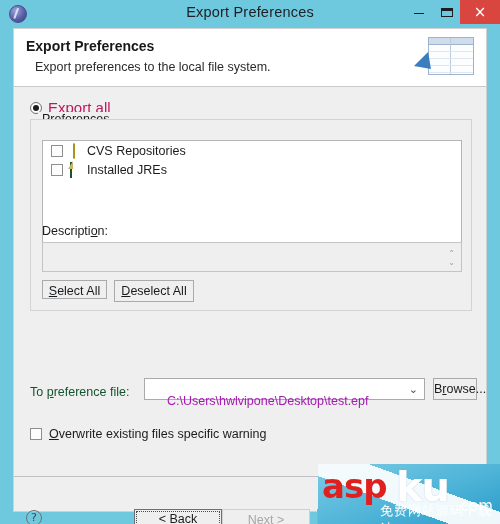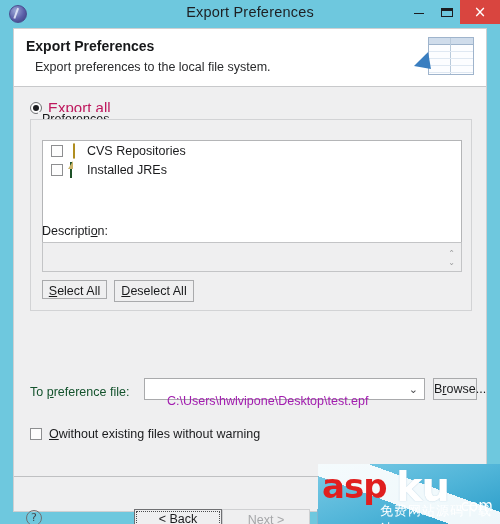--- a/index.html
+++ b/index.html
@@ -542,21 +542,21 @@
 
     <div id="file-row-label"><span>To </span><span class="u">p</span><span>reference file:</span></div>
     <div id="file-combo">
       <span id="file-value">C:\Users\hwlvipone\Desktop\test.epf</span>
       <span id="file-arrow">⌄</span>
     </div>
     <div class="btn" id="btn-browse"><span>B</span><span class="u">r</span><span>owse...</span></div>
 
     <div id="overwrite-row">
       <span class="cbx"></span>
-      <span><span class="u">O</span><span>without existing files without warning</span></span>
+      <span><span class="u">O</span><span>verwrite existing files specific warning</span></span>
     </div>
 
     <div id="separator"></div>
     <div id="help-icon">?</div>
     <div class="btn" id="btn-back"><span>&lt; </span><span class="u">B</span><span>ack</span></div>
     <div class="btn" id="btn-next"><span class="u">N</span><span>ext &gt;</span></div>
     <div class="btn" id="btn-finish">Finish</div>
   </div>
 
   <div id="watermark">

